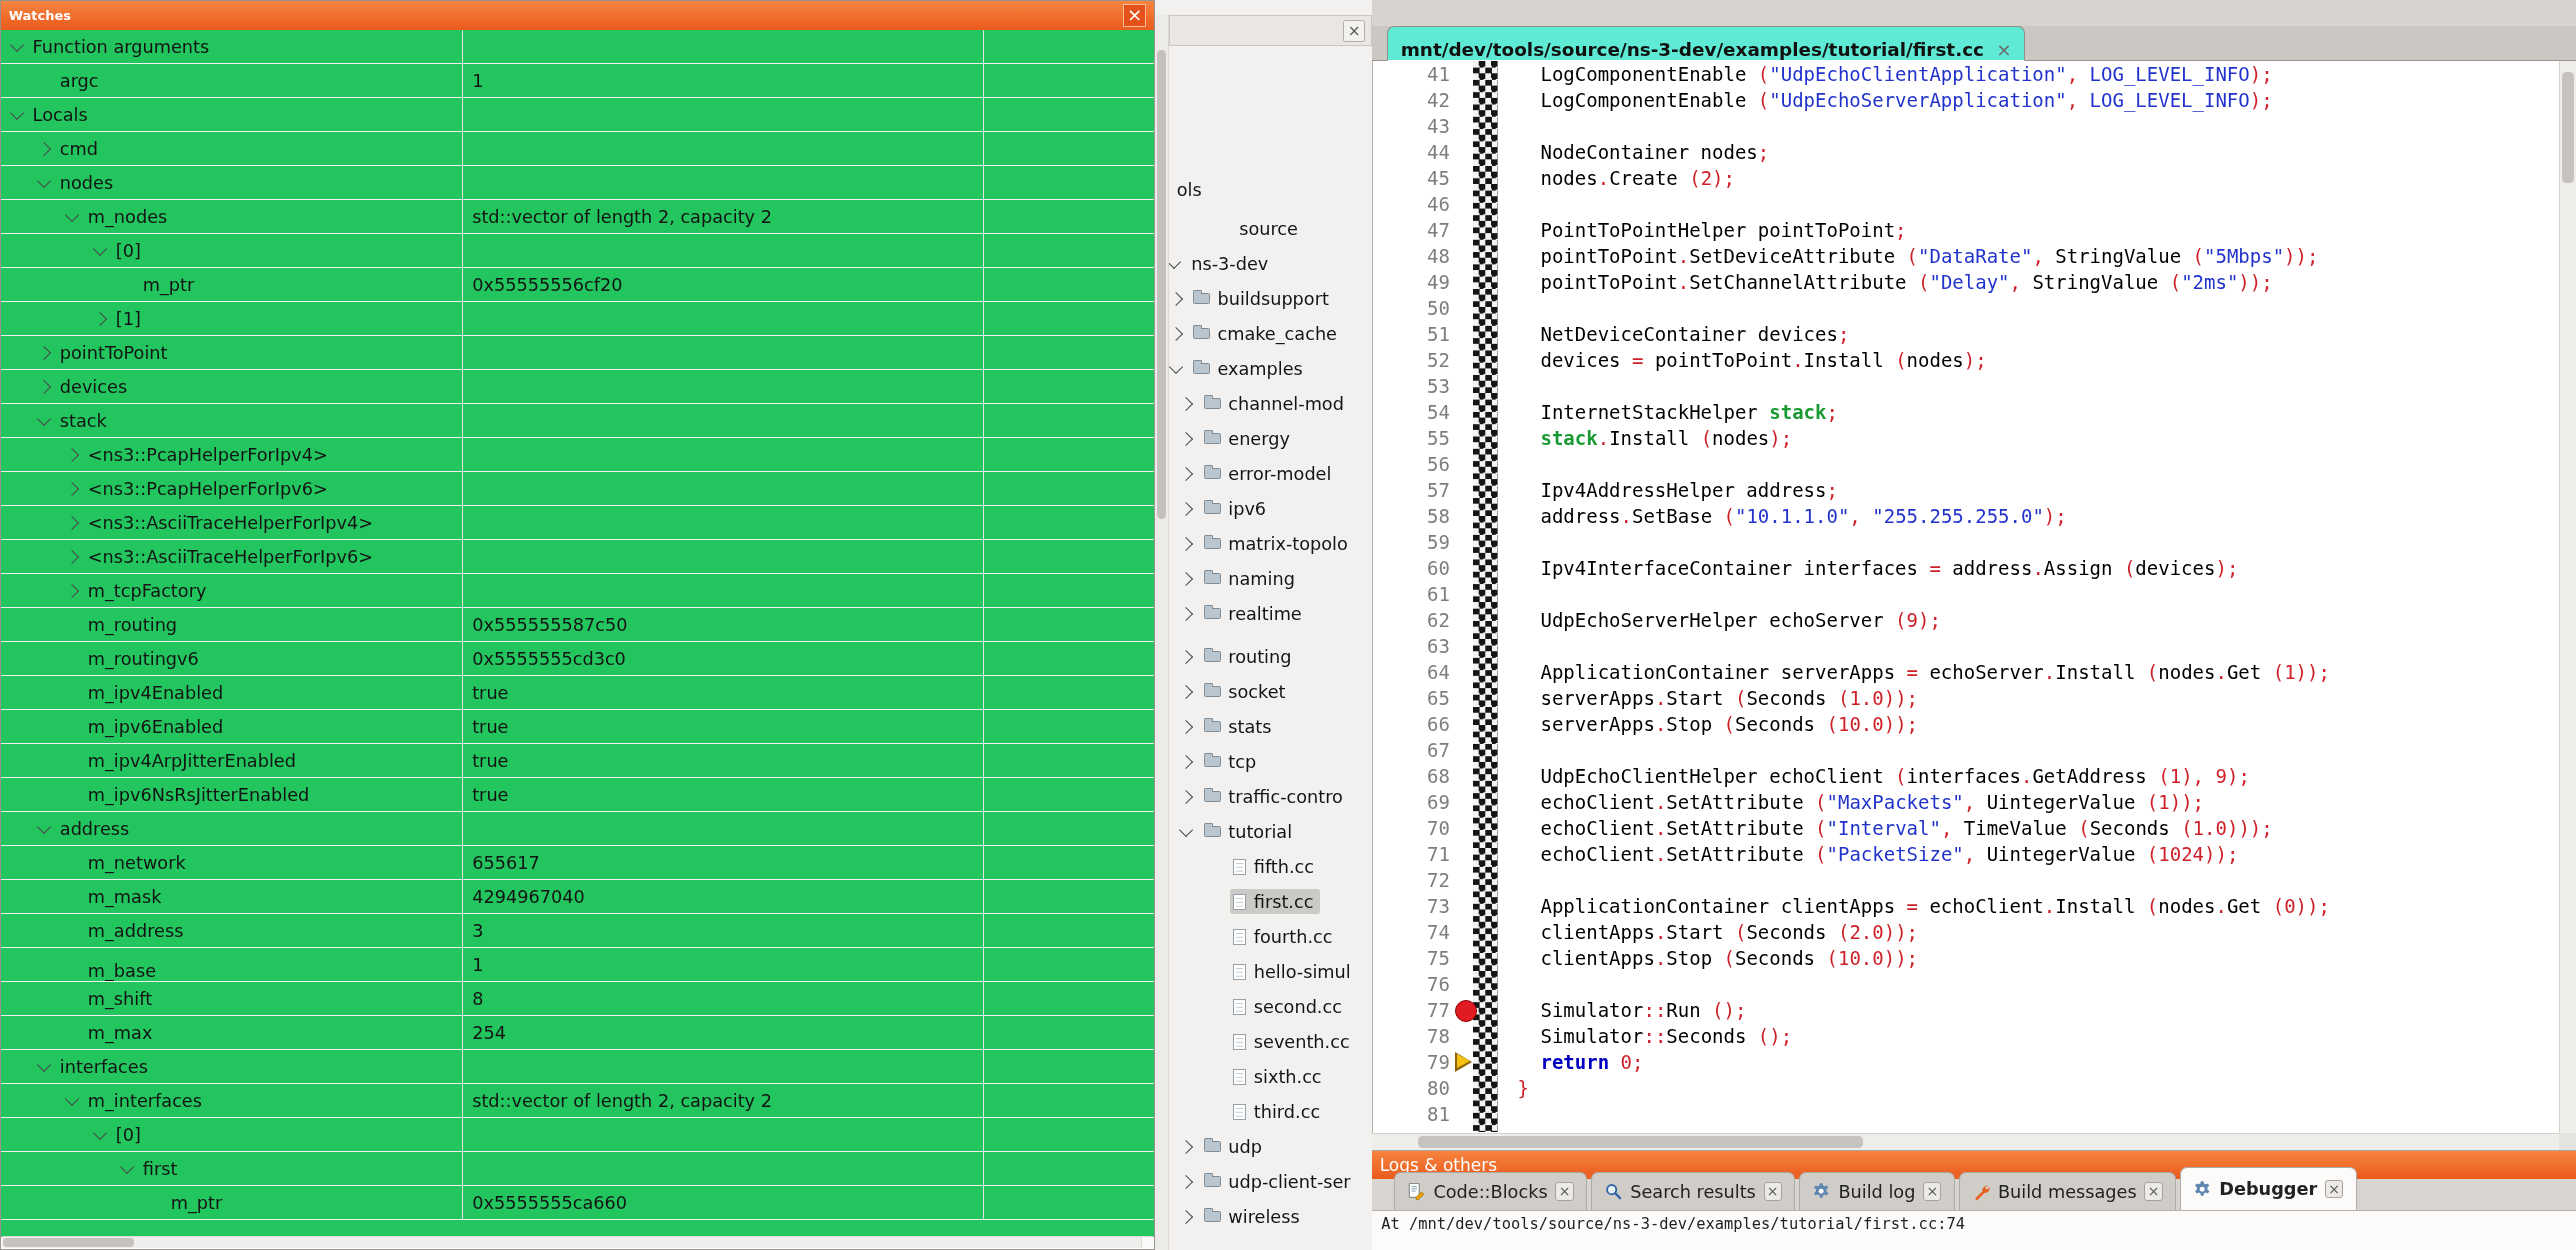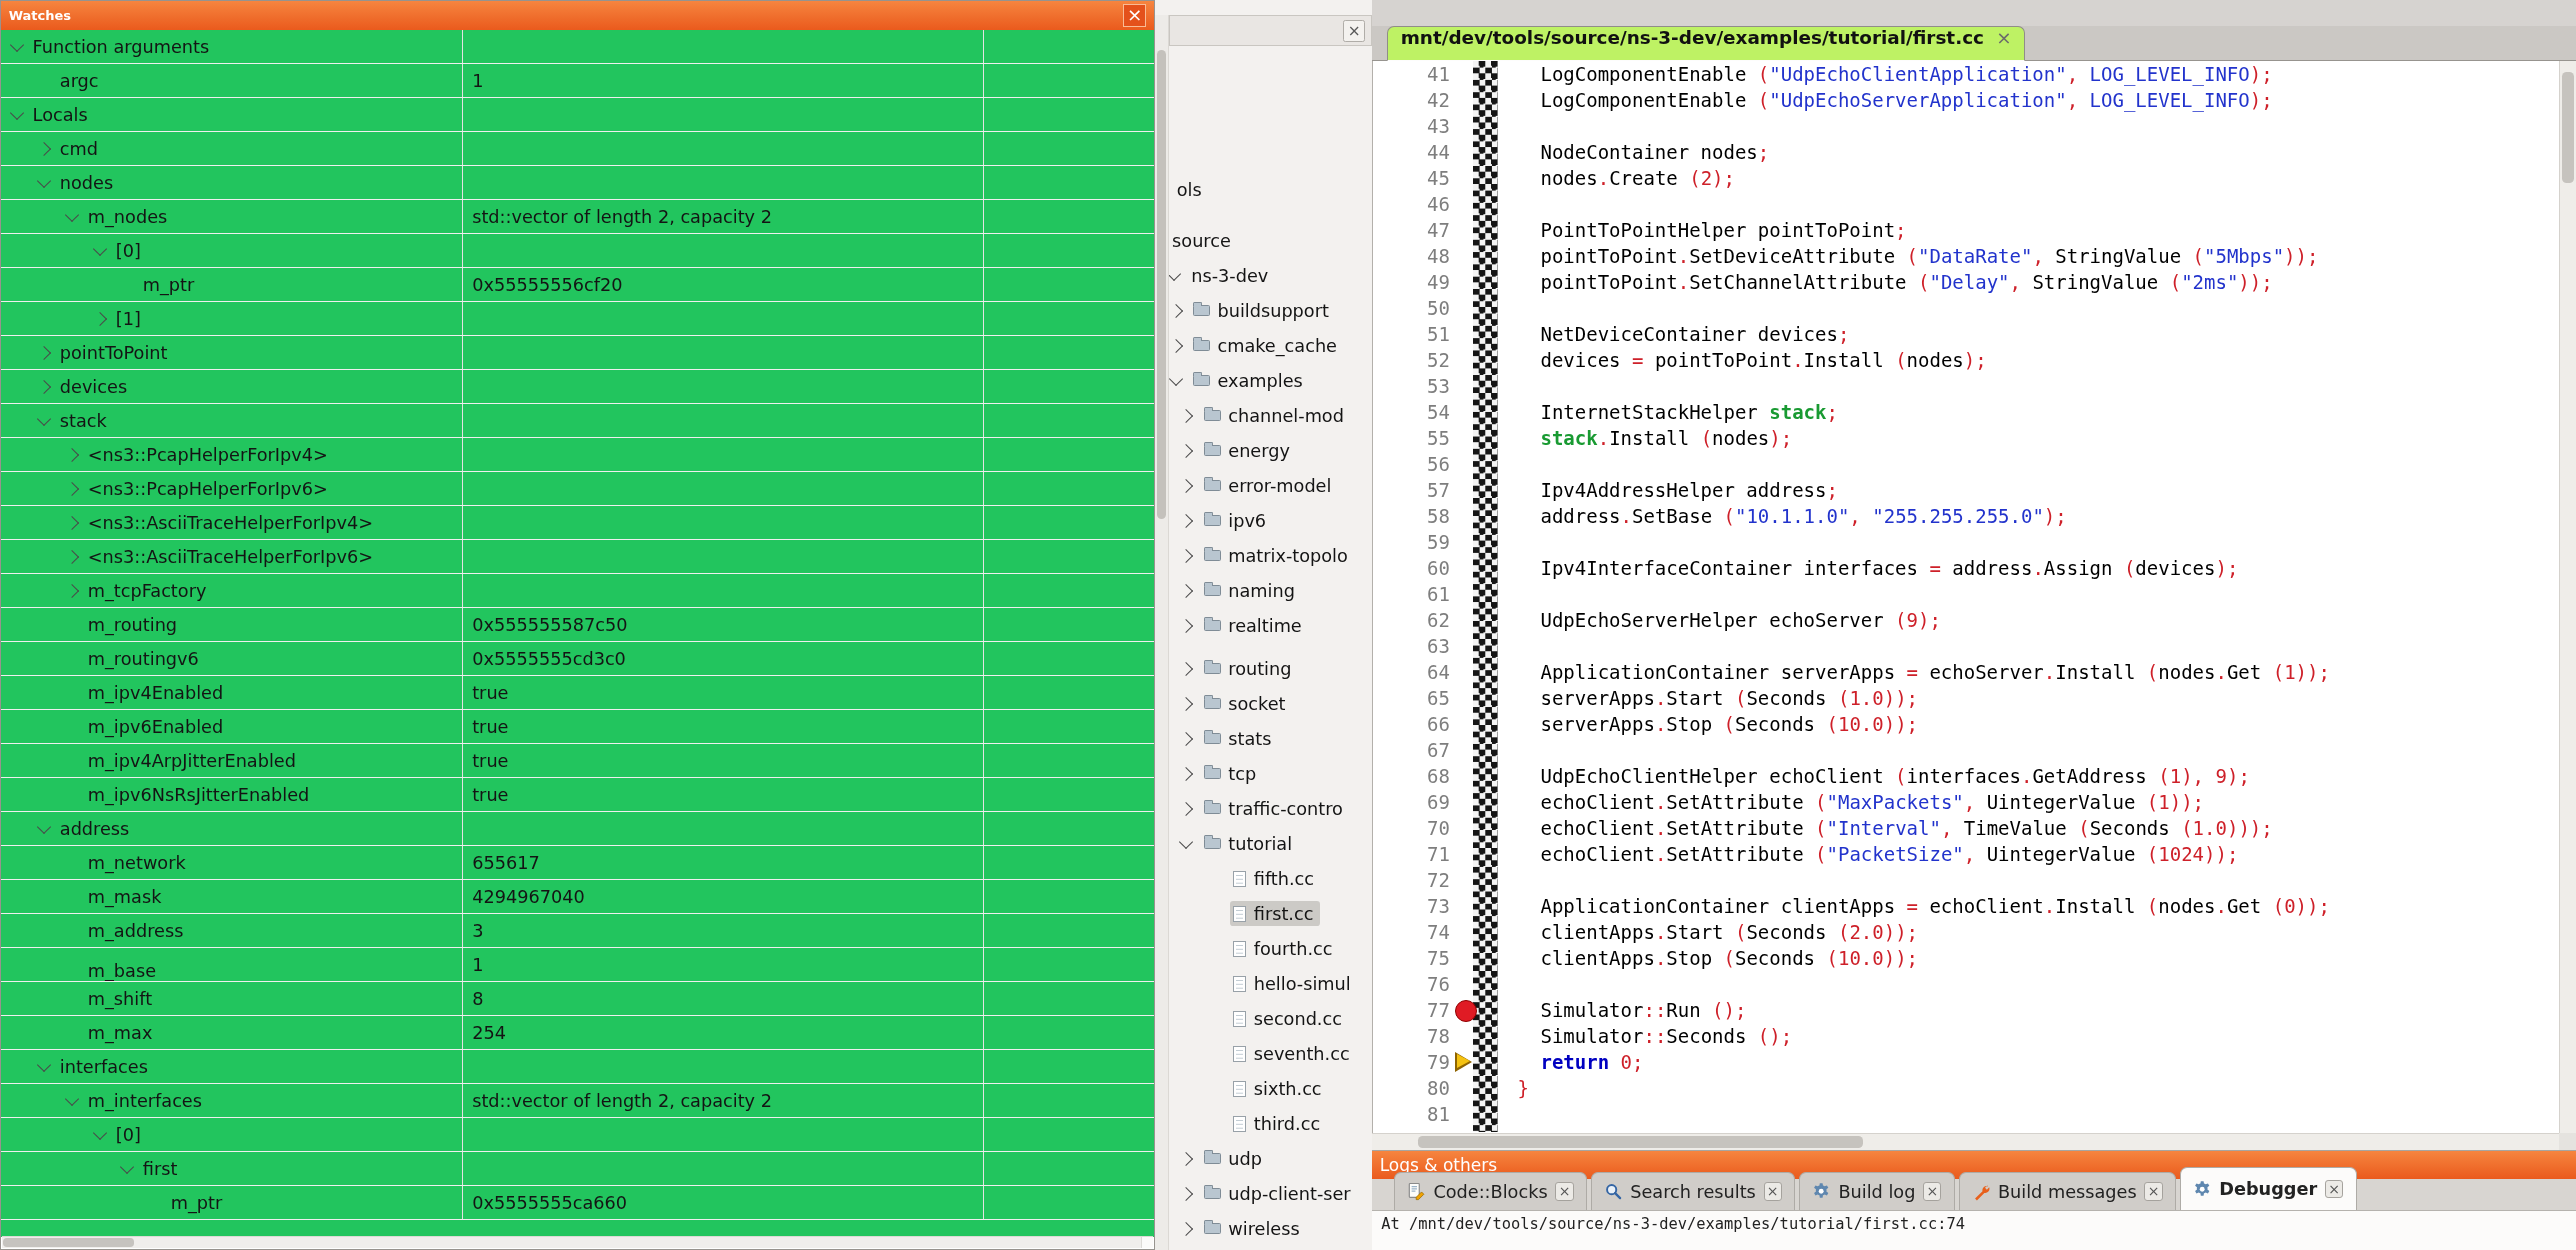--- a/index.html
+++ b/index.html
@@ -44,21 +44,21 @@
   .t-inner{display:flex;align-items:center;padding:2.3px 7px 2.3px 3.1px;border-radius:3.1px}
   .t-row.sel .t-inner{background:var(--selection-gray)}
   .folder-icon{width:17px;height:11.5px;background:#b9c6d0;border:0.8px solid #7f8c96;border-radius:1.5px;margin-right:7.7px;position:relative;flex:none}
   .folder-icon::before{content:"";position:absolute;top:-3.8px;left:-0.8px;width:7px;height:3.1px;background:#b9c6d0;border:0.8px solid #7f8c96;border-bottom:none;border-radius:1.5px 1.5px 0 0}
   .file-icon{width:13px;height:16px;background:#fff;border:0.8px solid #98a1a8;margin-right:7.7px;flex:none;position:relative}
   .file-icon::before{content:"";position:absolute;top:3.1px;left:2.3px;right:2.3px;height:1.5px;background:#c3cdd4;box-shadow:0 3.8px 0 #c3cdd4,0 7.7px 0 #c3cdd4}
 
   
   #editor-panel{position:absolute;left:1372px;top:0;right:0;height:1150px;background:#d6d3d0}
   .e-tabbar{position:absolute;top:26px;left:0;right:0;height:35px;background:#cbc8c4;border-bottom:0.8px solid #97948f}
-  .e-tab{position:absolute;left:15.4px;bottom:-0.8px;height:35px;background:#bef264;border:0.8px solid #908d88;border-bottom:0.8px solid #fdfdfc;border-radius:7px 7px 0 0;display:flex;align-items:flex-start;padding:0 12.3px;font-size:18.4px;font-weight:600;color:#111}
+  .e-tab{position:absolute;left:15.4px;bottom:-0.8px;height:35px;background:#5eead4;border:0.8px solid #908d88;border-bottom:0.8px solid #fdfdfc;border-radius:7px 7px 0 0;display:flex;align-items:flex-end;padding:0 12.3px;font-size:18.4px;font-weight:600;color:#111}
   .e-tab-close{margin-left:12.3px;color:#6b6b6b;font-size:18.4px;font-weight:400}
   .e-content{position:absolute;top:61px;left:0;right:17px;bottom:17px;background:#fff;border-left:0.8px solid #b3b0ab;overflow:hidden}
   #code-lines{position:absolute;top:0;left:0;right:0;font-family:"DejaVu Sans Mono",monospace;font-size:19px}
   .c-line{display:flex;height:26px;line-height:26px;white-space:pre}
   .c-num{width:77px;text-align:right;color:#7e7e7e;flex:none}
   .c-mark{width:23px;flex:none;position:relative}
   .c-mark.bp::after{content:"";position:absolute;left:4.6px;top:3.1px;width:20px;height:20px;border-radius:50%;background:var(--breakpoint-red);border:0.8px solid #8f0000;z-index:2}
   .c-mark.arrow::before{content:"";position:absolute;left:4.6px;top:3.1px;border-left:17.7px solid #8f6400;border-top:10px solid transparent;border-bottom:10px solid transparent;z-index:2}
   .c-mark.arrow::after{content:"";position:absolute;left:7px;top:5.4px;border-left:13px solid var(--arrow-yellow);border-top:7.7px solid transparent;border-bottom:7.7px solid transparent;z-index:3}
   .c-strip-space{width:24.6px;flex:none}
@@ -390,21 +390,21 @@
   </div>
   <div class="p-vscroll">
     <div class="p-vthumb"></div>
   </div>
   <div id="project-tree">
       <div class="t-row" style="padding-left: 4.6px;">
         <span class="t-inner">
           <span class="t-label">ols</span>
         </span>
       </div>
-      <div class="t-row" style="padding-left: 0px; margin-top: 16px;">
+      <div class="t-row" style="padding-left: 0px; margin-top: 4px; justify-content: center;">
         <span class="t-inner">
           <span class="t-label">source</span>
         </span>
       </div>
       <div class="t-row" style="padding-left: 0px;">
         <span class="chev down"></span>
         <span class="t-inner">
           <span class="t-label">ns-3-dev</span>
         </span>
       </div>

